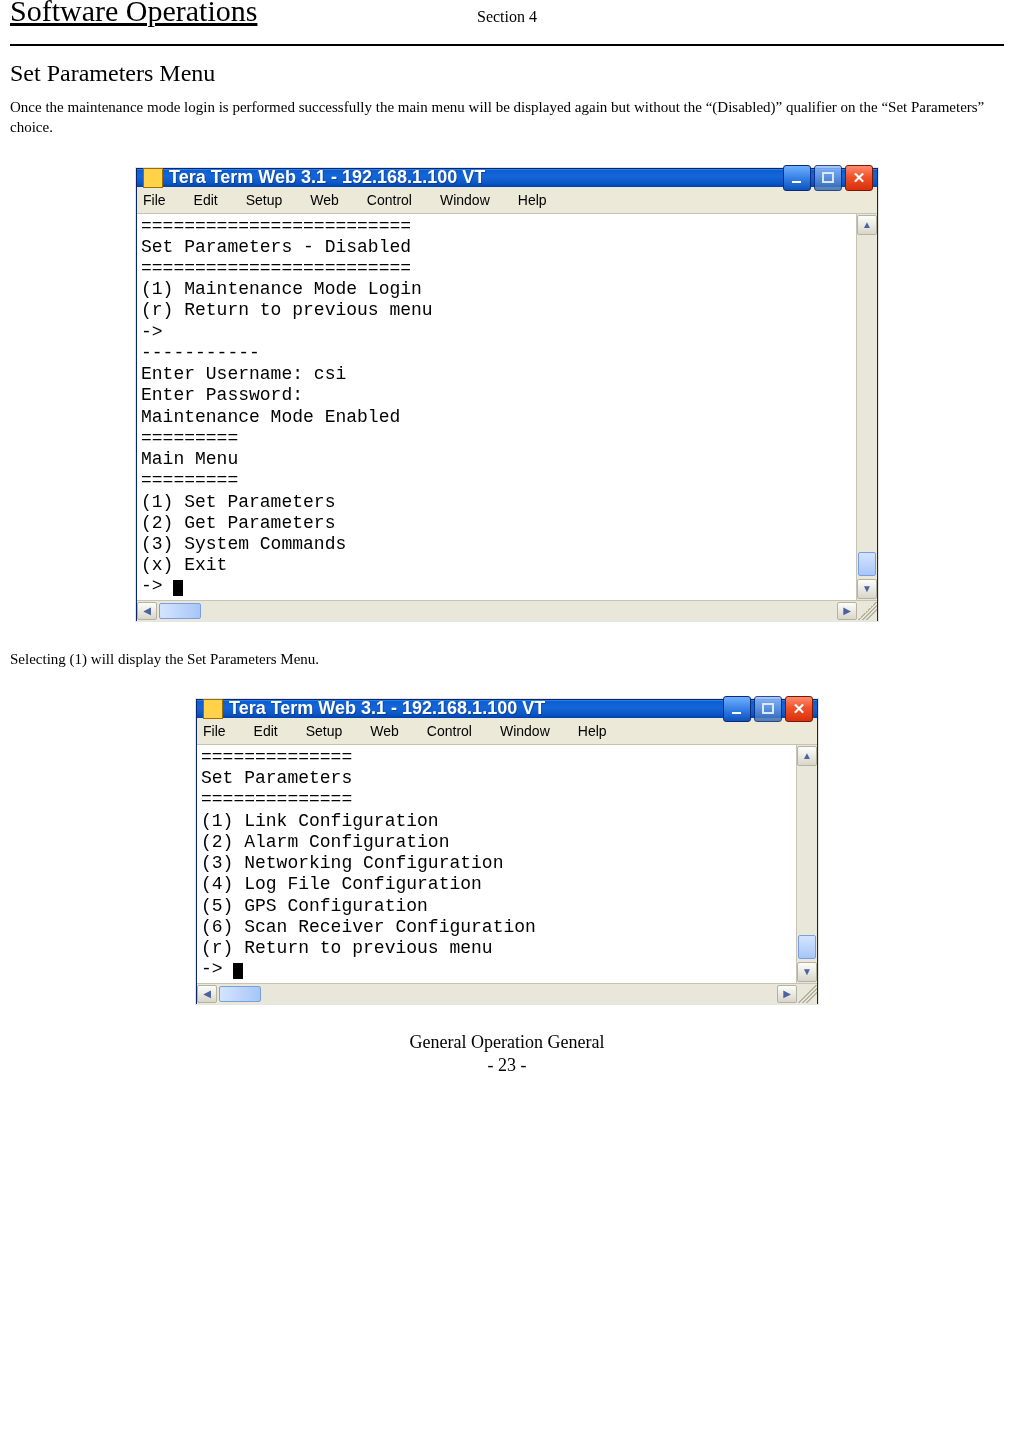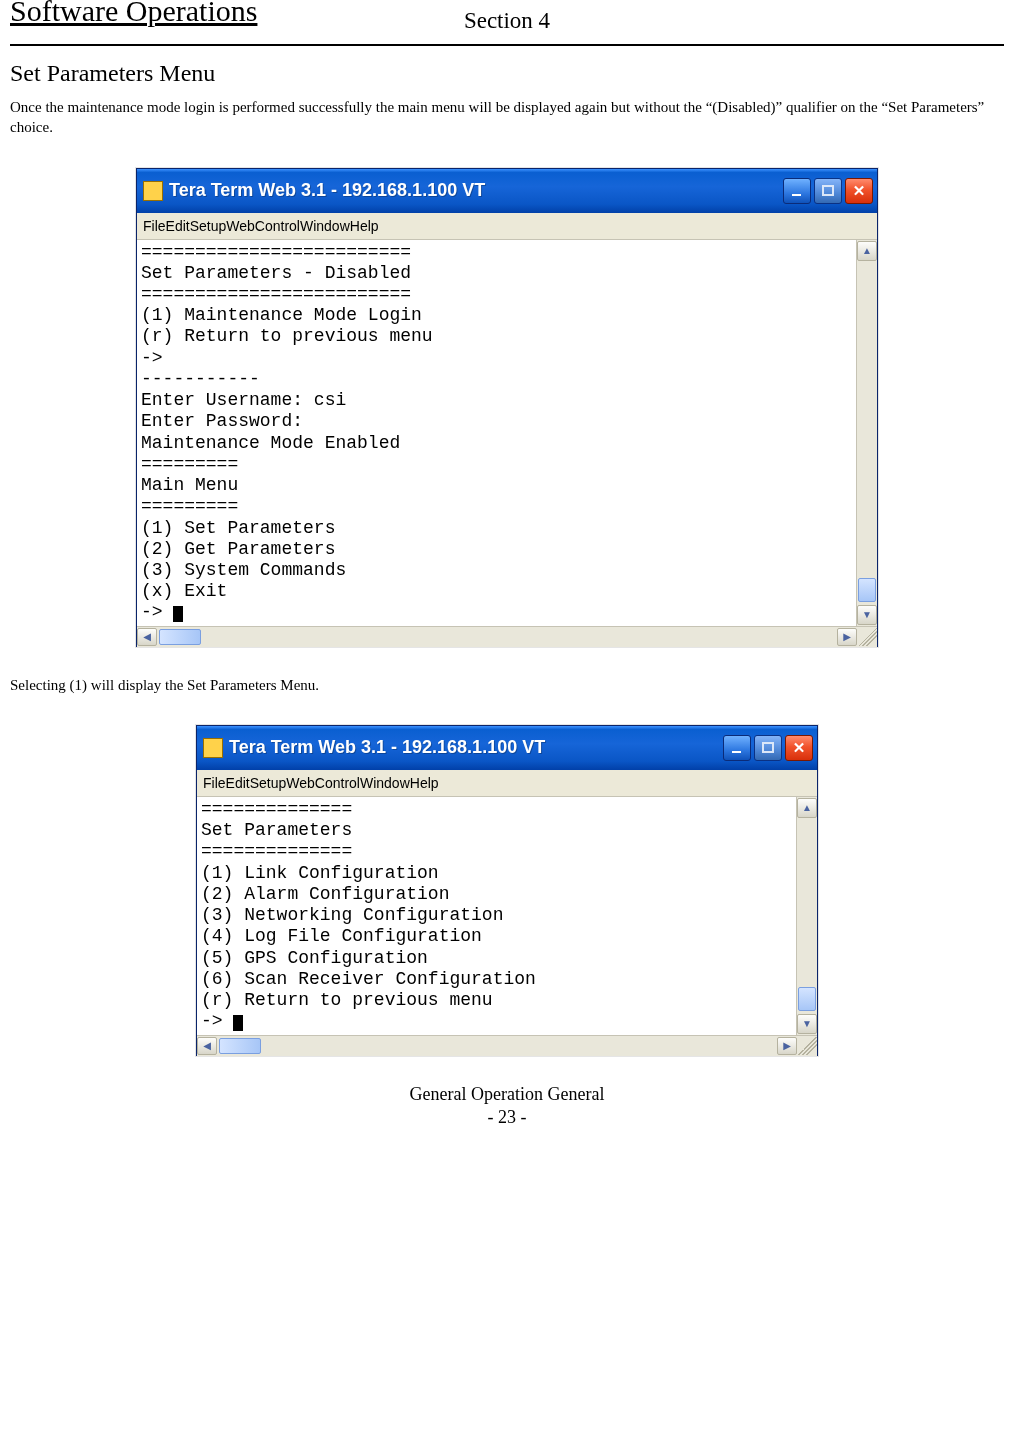--- a/index.html
+++ b/index.html
@@ -23,21 +23,21 @@
     left: 0;
     bottom: 12px;
     font-size: 30px;
     text-decoration: underline;
   }
   .doc-header-center {
     position: absolute;
     left: 0; right: 0;
     top: -2px;
     text-align: center;
-    font-size: 23px;
+    font-size: 16px;
   }
   hr.rule {
     border: none;
     border-top: 2px solid #000;
     margin: 4px 0 14px 0;
   }
   .section-title {
     font-size: 24px;
     margin: 0 0 10px 0;
   }
@@ -55,21 +55,21 @@
   
   .xp-window {
     border: 1px solid #0a246a;
     background: #ece9d8;
     box-shadow: 0 0 0 1px rgba(0,0,0,.1);
   }
   .win1 { width: 740px; }
   .win2 { width: 620px; }
 
   .titlebar {
-    height: 44px;
+    height: 18px;
     background: linear-gradient(to bottom, #3c91ff 0%, #0a5fd1 8%, #1665d8 40%, #0a56c6 80%, #0140a8 100%);
     display: flex;
     align-items: center;
     padding: 0 4px 0 6px;
     gap: 6px;
   }
   .app-icon {
     width: 18px; height: 18px;
     background: #ffd24a;
     border: 1px solid #996f00;
@@ -108,21 +108,21 @@
   }
   .tbtn svg { display:block; }
 
   .menubar {
     height: 26px;
     background: #ece9d8;
     border-bottom: 1px solid #c6c3b4;
     display: flex;
     align-items: center;
     padding: 0 6px;
-    gap: 0;
+    gap: 28px;
     font-family: Tahoma, Arial, sans-serif;
     font-size: 14px;
   }
   .menubar span { cursor: default; }
 
   .client {
     display: flex;
     background: #fff;
   }
   .terminal {

